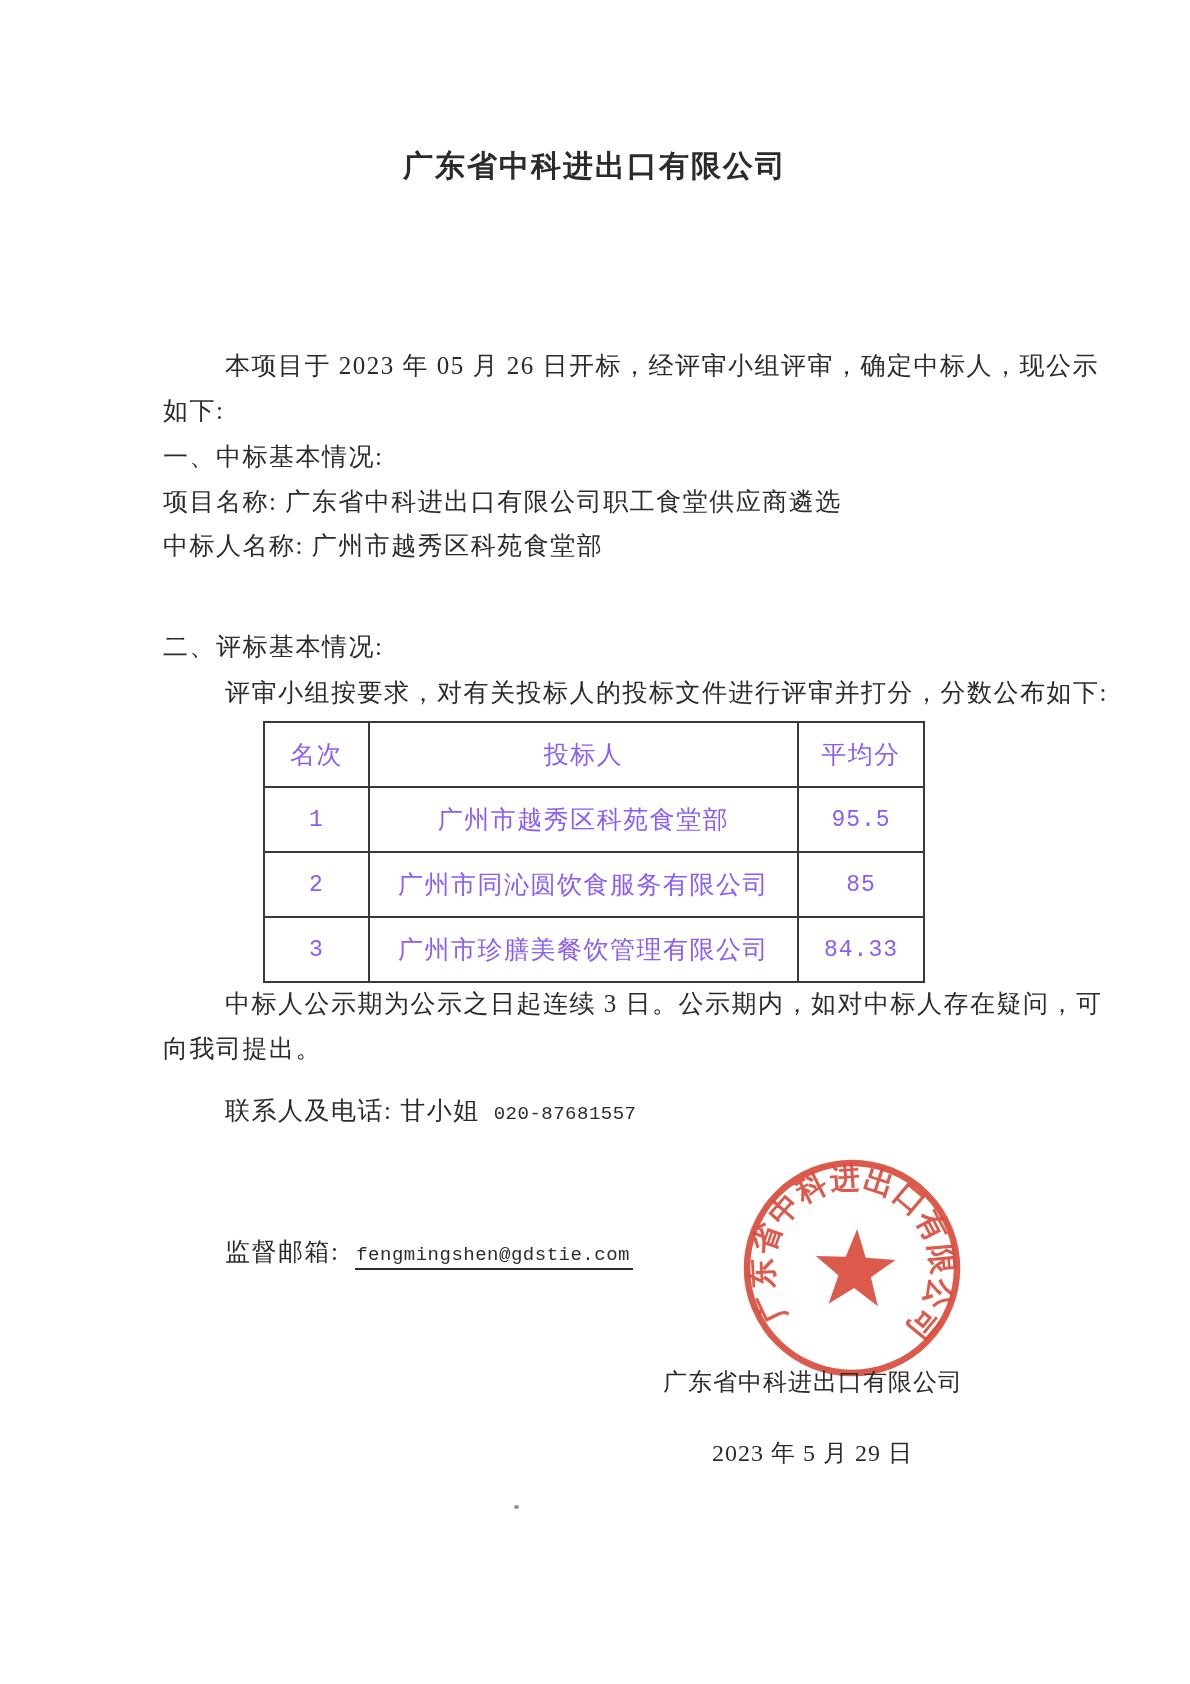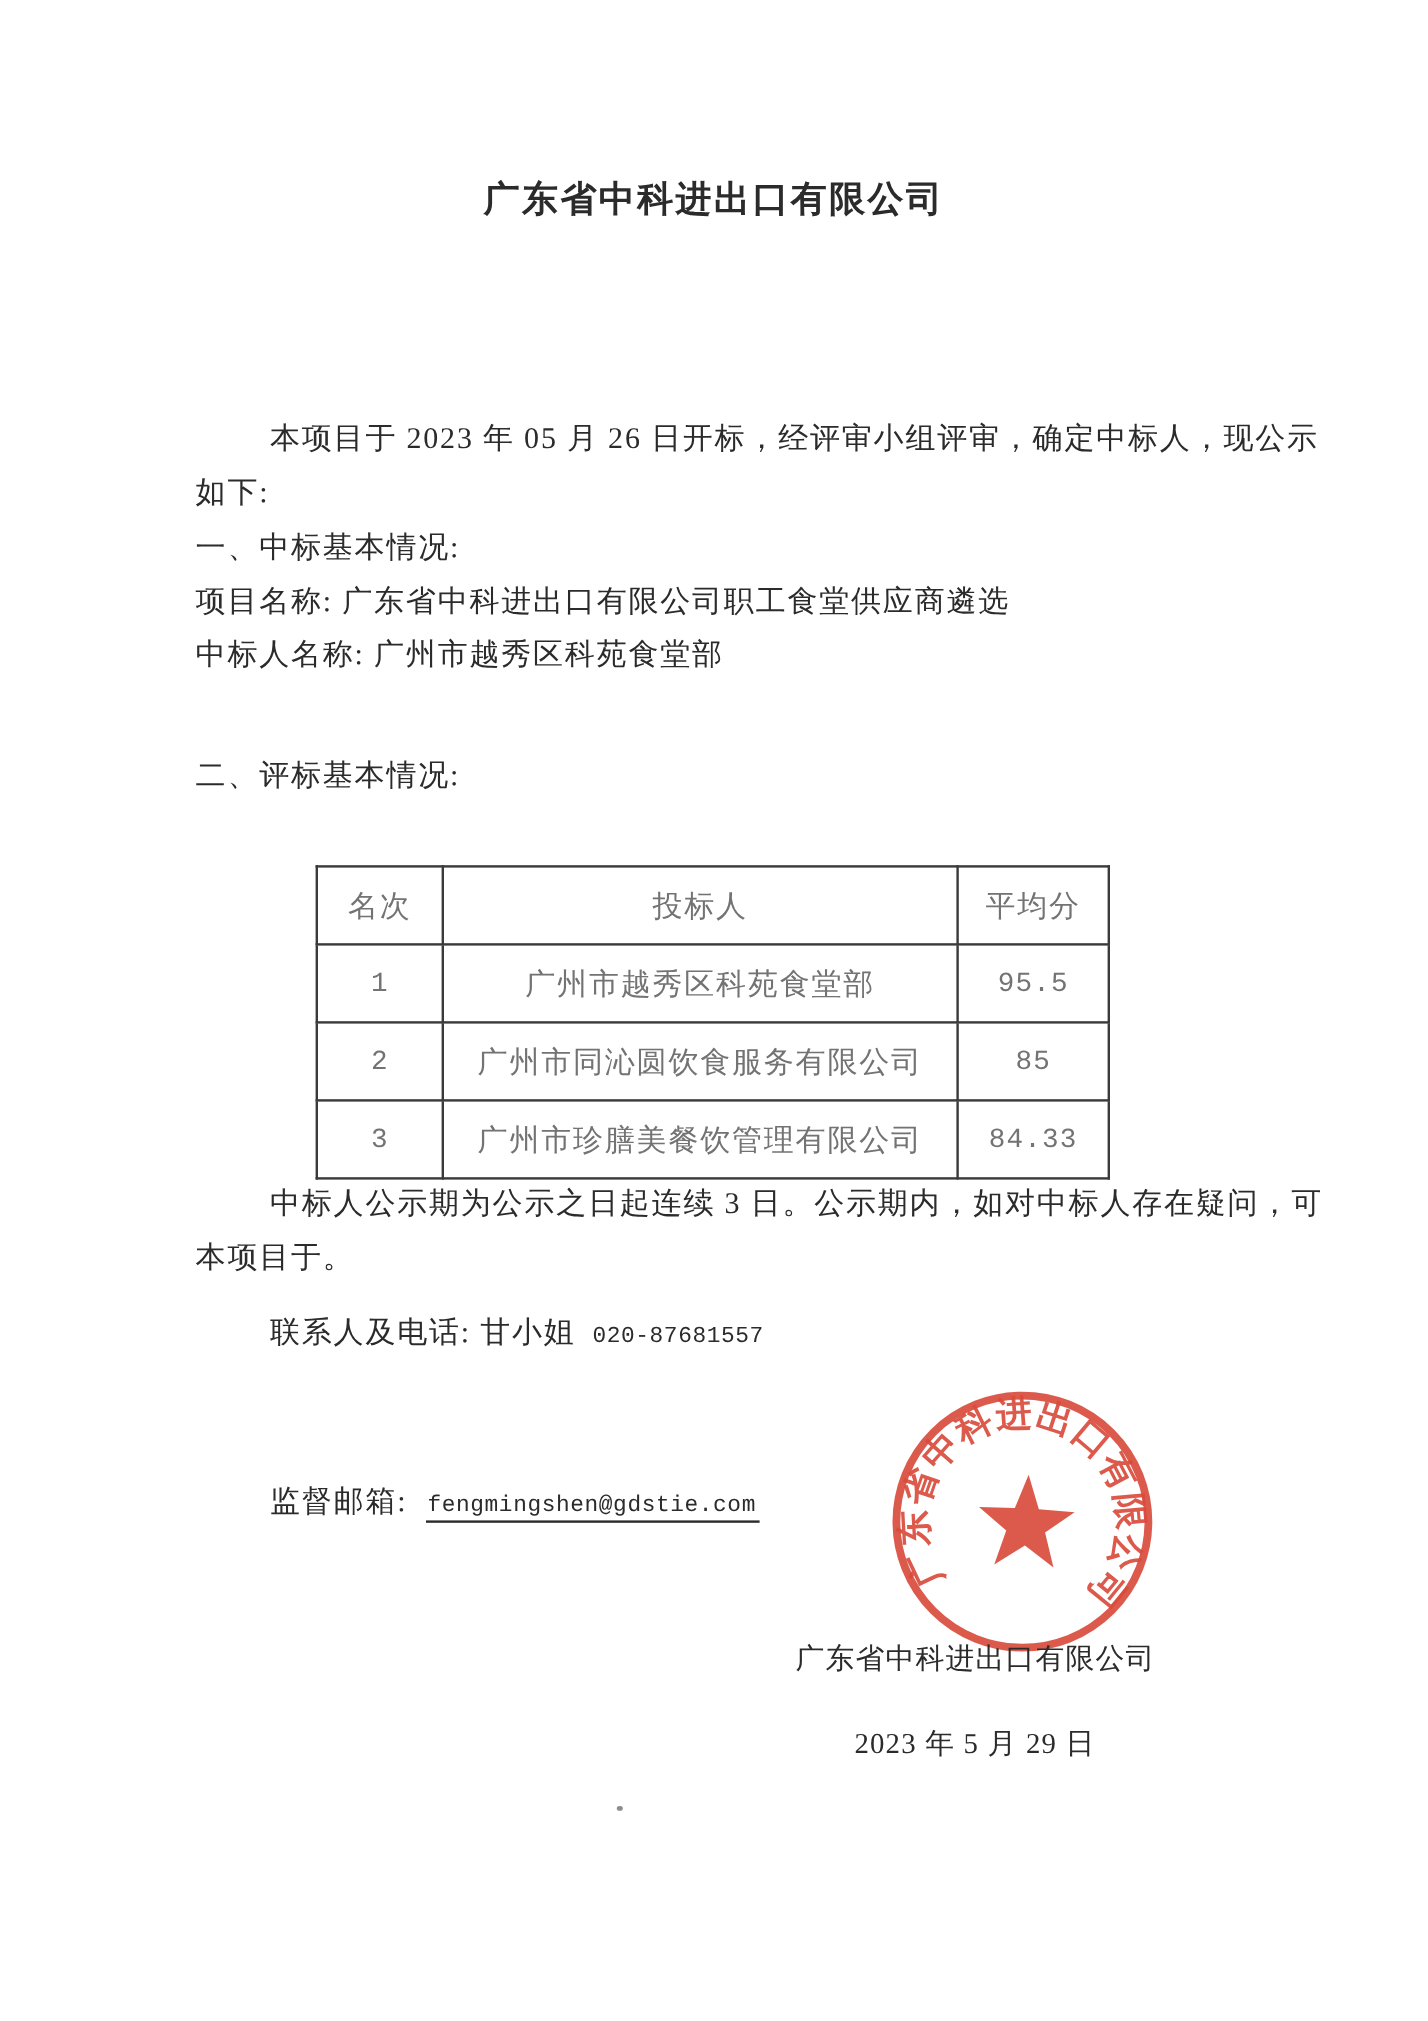--- a/index.html
+++ b/index.html
@@ -47,21 +47,21 @@
   }
   
   .score-table{
     position:absolute;
     left:263px; top:721px;
     width:660px;
     border-collapse:collapse;
     table-layout:fixed;
     font-size:25px;
     letter-spacing:1.5px;
-    color:#737373;
+    color:#8b5cf6;
   }
   .score-table td,.score-table th{
     border:2px solid #3a3a3a;
     text-align:center;
     vertical-align:middle;
     height:63px;
     font-weight:normal;
     padding:0;
   }
   .col-rank{width:105px;}
@@ -119,20 +119,21 @@
   <div class="title t1">广东省中科进出口有限公司</div>
 
   <div class="line indent" style="top:350px">本项目于 2023 年 05 月 26 日开标，经评审小组评审，确定中标人，现公示</div>
   <div class="line" style="top:395px">如下:</div>
 
   <div class="line" style="top:441px">一、中标基本情况:</div>
   <div class="line" style="top:530px">中标人名称: 广州市越秀区科苑食堂部</div>
   <div class="line" style="top:486px">项目名称: 广东省中科进出口有限公司职工食堂供应商遴选</div>
 
   <div class="line" style="top:631px">二、评标基本情况:</div>
+  <div class="line indent" style="top:677px">评审小组按要求，对有关投标人的投标文件进行评审并打分，分数公布如下:</div>
 
   <table class="score-table">
     <colgroup>
       <col class="col-rank">
       <col class="col-bidder">
       <col class="col-score">
     </colgroup>
     <tbody>
       <tr>
         <th>名次</th>
@@ -151,21 +152,21 @@
       </tr>
       <tr>
         <td class="cell-num">3</td>
         <td>广州市珍膳美餐饮管理有限公司</td>
         <td class="cell-num">84.33</td>
       </tr>
     </tbody>
   </table>
 
   <div class="line indent" style="top:988px">中标人公示期为公示之日起连续 3 日。公示期内，如对中标人存在疑问，可</div>
-  <div class="line" style="top:1033px">本项目于。</div>
+  <div class="line" style="top:1033px">向我司提出。</div>
 
   <div class="line indent" style="top:1095px">
     <span>联系人及电话: </span><span>甘小姐</span><span class="mono gap-l">020-87681557</span>
   </div>
 
 
   <div class="line indent" style="top:1236px">
     <span>监督邮箱: </span><span class="mono underlined gap-s">fengmingshen@gdstie.com</span>
   </div>
 

